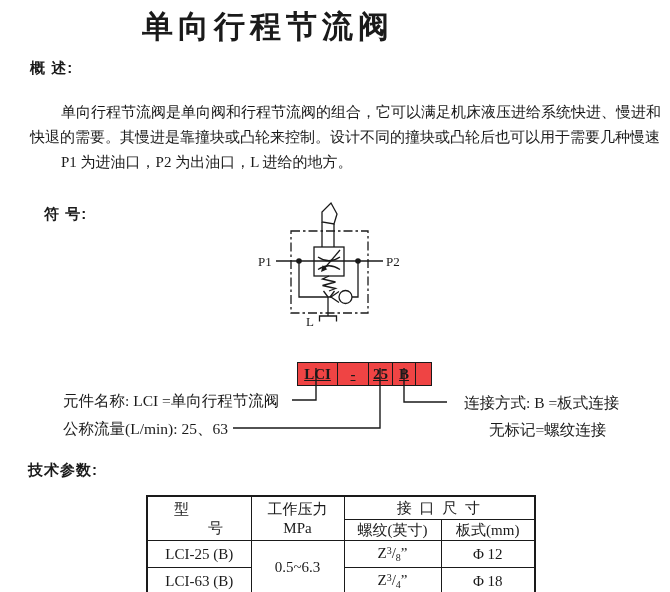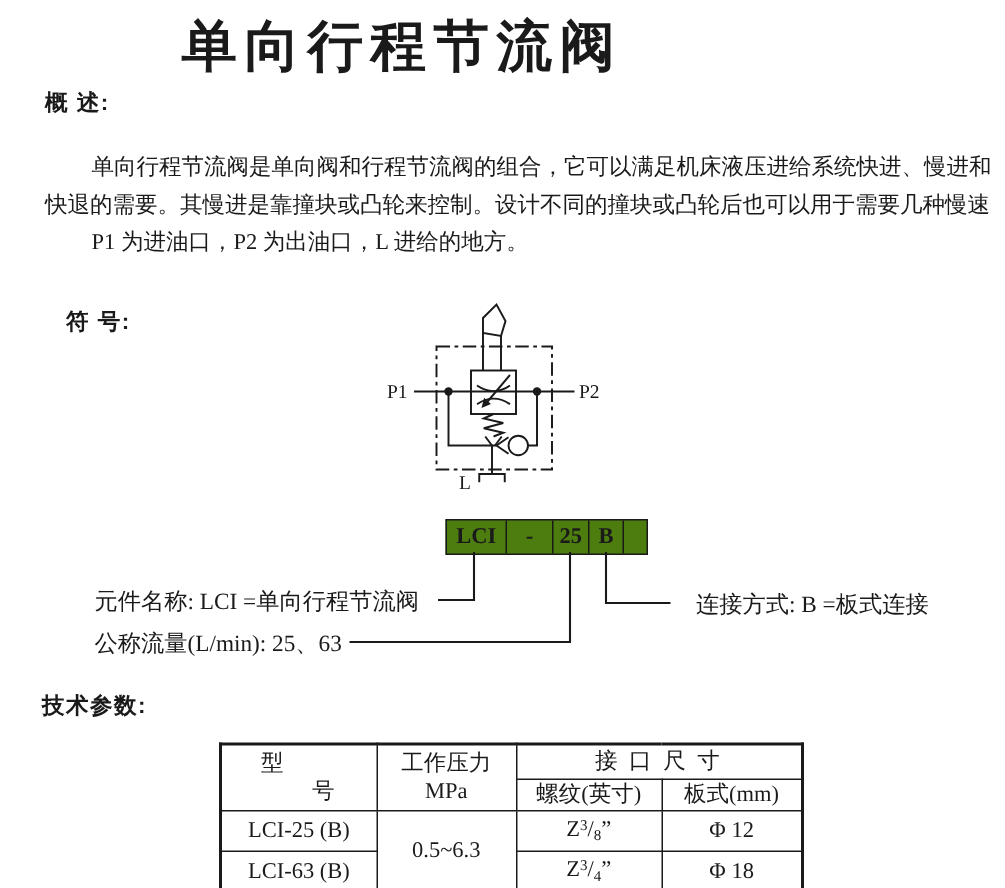--- a/index.html
+++ b/index.html
@@ -5,35 +5,35 @@
   html,body{margin:0;padding:0;background:#e8e8e8;}
   .page{
     position:relative;width:670px;height:592px;margin:0 auto;
     background:#ffffff;color:#1a1a1a;overflow:hidden;
     font-family:"Liberation Serif","DejaVu Serif",serif;
   }
   .abs{position:absolute;}
   .doc-title{
     top:6px;left:0;width:536px;text-align:center;
     font-family:"Liberation Sans","DejaVu Sans",sans-serif;
-    font-weight:bold;font-size:37px;letter-spacing:5px;white-space:nowrap;
+    font-weight:bold;font-size:31px;letter-spacing:5px;white-space:nowrap;
   }
   .sec-heading{
     font-family:"Liberation Sans","DejaVu Sans",sans-serif;
     font-weight:bold;font-size:15px;letter-spacing:1px;white-space:nowrap;
   }
   .para{left:30px;top:100px;width:636px;}
   .para .pline{
     font-size:15px;line-height:25px;white-space:nowrap;letter-spacing:0;
   }
   .para .indent{padding-left:31px;}
   .callout{font-size:15.5px;white-space:nowrap;}
   .code-row{
-    left:297px;top:346px;display:flex;height:24px;
-    border:1.5px solid #1a1a1a;box-sizing:border-box;background:#4d7c0f;
+    left:297px;top:362px;display:flex;height:24px;
+    border:1.5px solid #1a1a1a;box-sizing:border-box;background:#ef4444;text-decoration:underline;
   }
   .code-cell{
     display:flex;align-items:center;justify-content:center;
     border-right:1.5px solid #1a1a1a;box-sizing:border-box;
     font-size:15px;font-weight:600;
   }
   .code-cell.last{border-right:none;}
   svg .ln{stroke:#1a1a1a;stroke-width:1.3;fill:none;}
   svg .ln2{stroke:#1a1a1a;stroke-width:1.4;fill:none;}
   svg .fillb{fill:#1a1a1a;stroke:none;}
@@ -110,20 +110,21 @@
 
   <svg class="abs" style="left:0;top:336px;" width="670" height="120" viewBox="0 336 670 120">
     <path class="ln2" d="M316,368 V400 H292"></path>
     <path class="ln2" d="M380,368 V428 H233"></path>
     <path class="ln2" d="M404,368 V402 H447"></path>
   </svg>
 
   <div class="abs callout" style="left:63px;top:391px;">元件名称: LCI =单向行程节流阀</div>
   <div class="abs callout" style="left:63px;top:419px;">公称流量(L/min): 25、63</div>
   <div class="abs callout" style="left:464px;top:393px;">连接方式: B =板式连接</div>
+  <div class="abs callout" style="left:489px;top:420px;">无标记=螺纹连接</div>
 
   <div class="abs sec-heading" style="left:28px;top:461px;">技术参数:</div>
 
   <table class="specs">
     <colgroup>
       <col style="width:104px">
         <col style="width:93px">
         <col style="width:97px">
         <col style="width:94px">
     </colgroup>

